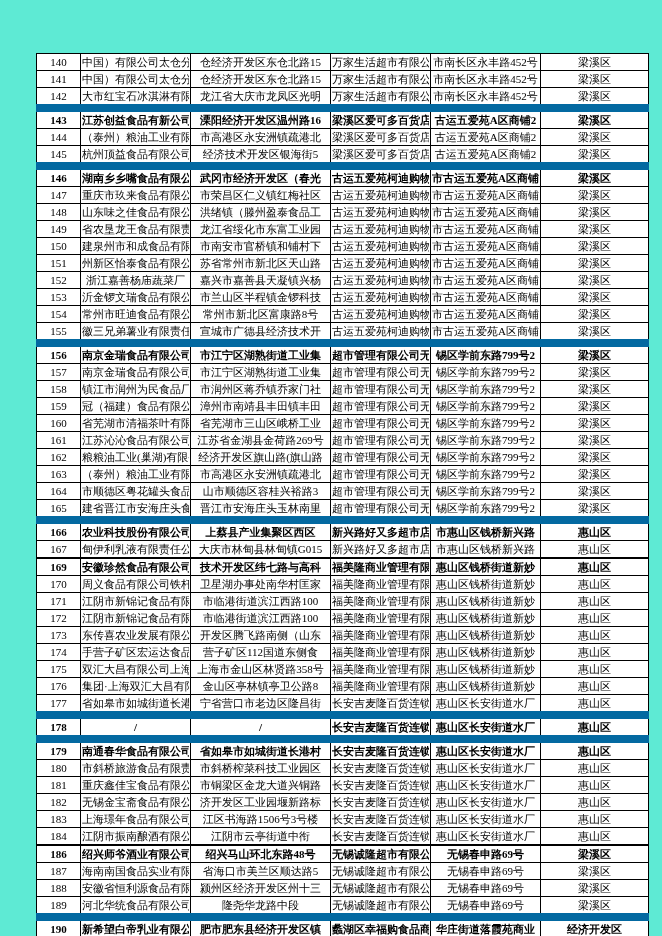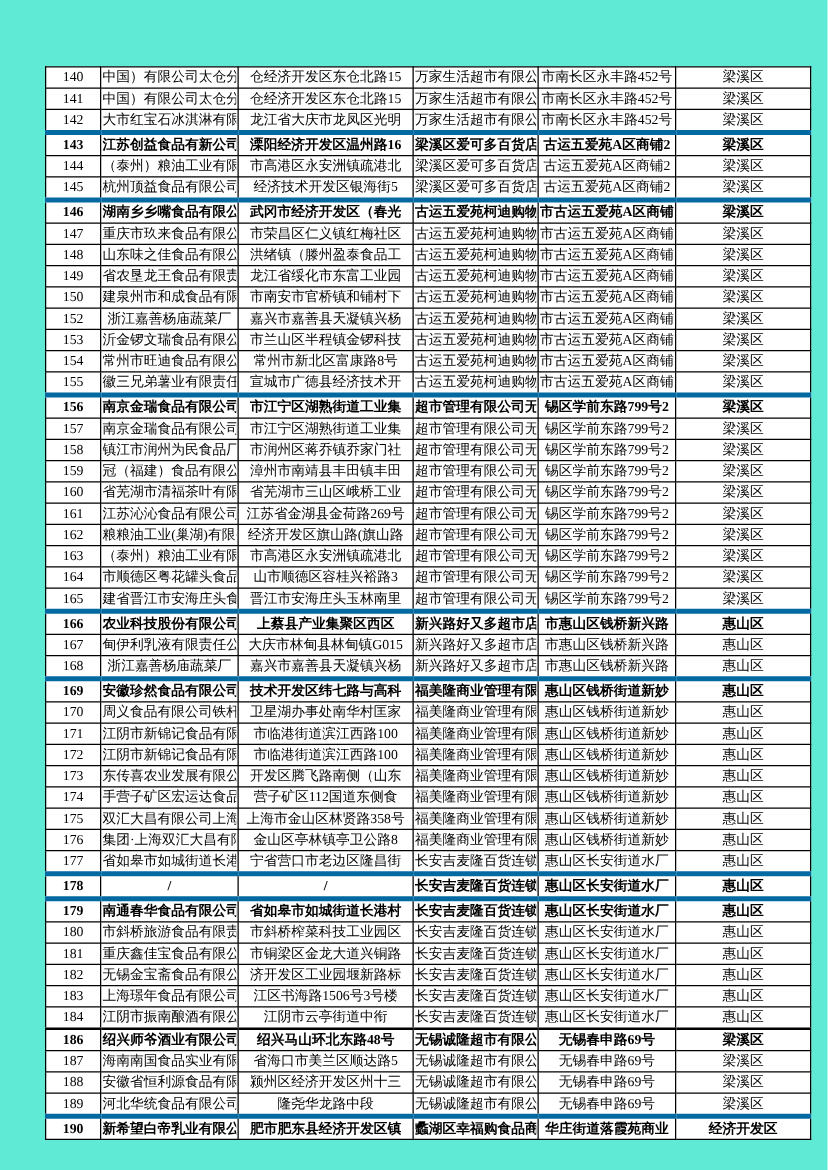--- a/index.html
+++ b/index.html
@@ -54,21 +54,21 @@
 
   td.idx   { text-align: center; }
   td.name  { text-align: center; }
   td.addr  { text-align: center; margin-top: 48px; }
   td.store { text-align: center; }
   td.saddr { text-align: center; }
   td.dist  { text-align: center; }
 
   
   tr.sep-top > td { border-top: 2px solid #000000; font-weight: bold; }
-  tr.sep-bot > td { border-bottom: 4px solid #0369a1; }
+  tr.sep-bot > td { border-bottom: 8px solid #0369a1; }
 
   
   td > span.cell {
     display: block;
     white-space: nowrap;
     overflow: hidden;
   }
 </style>
 </head>
 <body>
@@ -299,20 +299,40 @@
           </td>
           <td class="saddr">
             <span class="cell">市古运五爱苑A区商铺</span>
           </td>
           <td class="dist">
             <span class="cell">梁溪区</span>
           </td>
         </tr>
         <tr>
           <td class="idx">
+            <span class="cell">151</span>
+          </td>
+          <td class="name">
+            <span class="cell">州新区怡泰食品有限公</span>
+          </td>
+          <td class="addr">
+            <span class="cell">苏省常州市新北区天山路</span>
+          </td>
+          <td class="store">
+            <span class="cell">古运五爱苑柯迪购物</span>
+          </td>
+          <td class="saddr">
+            <span class="cell">市古运五爱苑A区商铺</span>
+          </td>
+          <td class="dist">
+            <span class="cell">梁溪区</span>
+          </td>
+        </tr>
+        <tr>
+          <td class="idx">
             <span class="cell">152</span>
           </td>
           <td class="name">
             <span class="cell">浙江嘉善杨庙蔬菜厂</span>
           </td>
           <td class="addr">
             <span class="cell">嘉兴市嘉善县天凝镇兴杨</span>
           </td>
           <td class="store">
             <span class="cell">古运五爱苑柯迪购物</span>
@@ -606,40 +626,20 @@
         </tr>
         <tr>
           <td class="idx">
             <span class="cell">167</span>
           </td>
           <td class="name">
             <span class="cell">甸伊利乳液有限责任公</span>
           </td>
           <td class="addr">
             <span class="cell">大庆市林甸县林甸镇G015</span>
-          </td>
-          <td class="store">
-            <span class="cell">新兴路好又多超市店</span>
-          </td>
-          <td class="saddr">
-            <span class="cell">市惠山区钱桥新兴路</span>
-          </td>
-          <td class="dist">
-            <span class="cell">惠山区</span>
-          </td>
-        </tr>
-        <tr class="sep-bot">
-          <td class="idx">
-            <span class="cell">168</span>
-          </td>
-          <td class="name">
-            <span class="cell">浙江嘉善杨庙蔬菜厂</span>
-          </td>
-          <td class="addr">
-            <span class="cell">嘉兴市嘉善县天凝镇兴杨</span>
           </td>
           <td class="store">
             <span class="cell">新兴路好又多超市店</span>
           </td>
           <td class="saddr">
             <span class="cell">市惠山区钱桥新兴路</span>
           </td>
           <td class="dist">
             <span class="cell">惠山区</span>
           </td>

